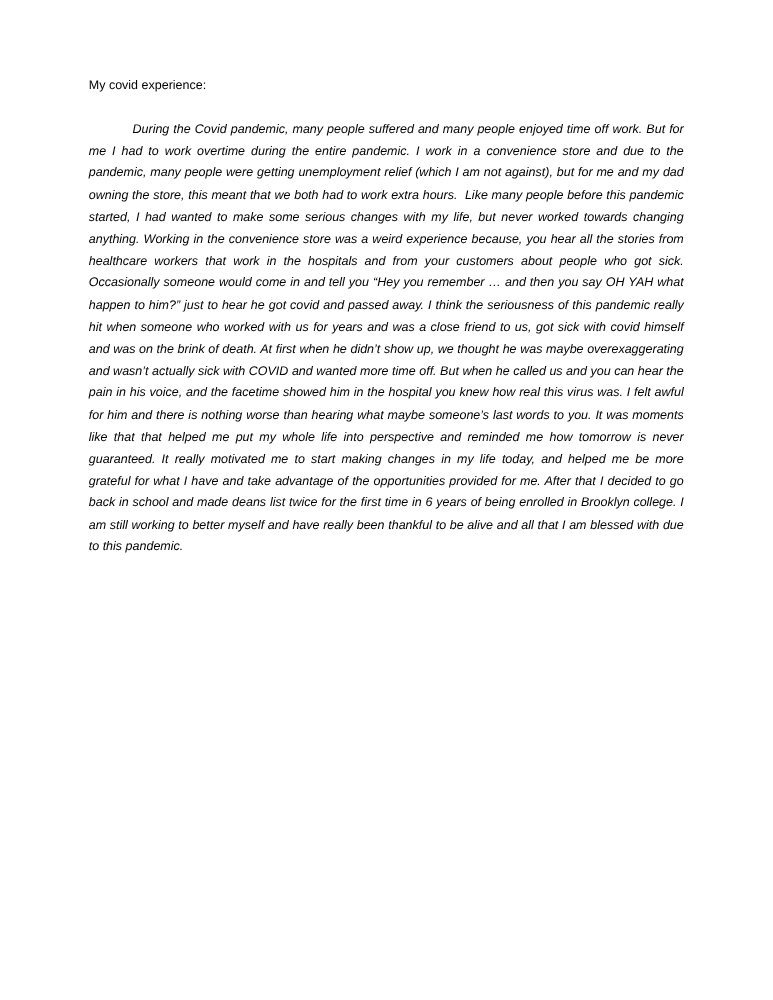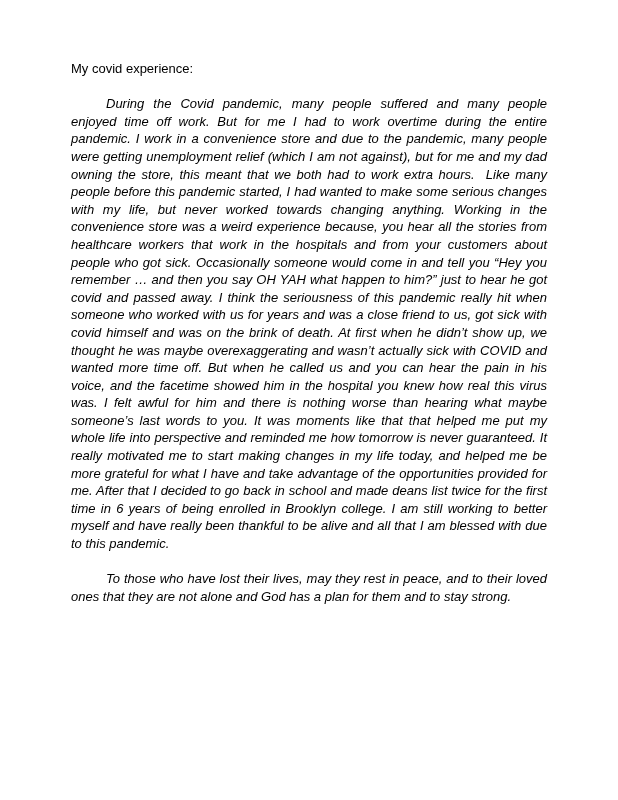--- a/index.html
+++ b/index.html
@@ -21,21 +21,21 @@
     background: #ffffff;
     position: relative;
   }
   .doc-body {
     position: absolute;
     left: 71px;
     top: 60px;
     width: 476px;
   }
   .para {
-    font-size: 13px;
+    font-size: 10px;
     line-height: 17.6px;
     text-align: justify;
     margin: 0 0 0 0;
     white-space: pre-wrap;
   }
   .para.title-line {
     text-align: left;
     margin-bottom: 17.6px;
   }
   .para.indent {
@@ -47,15 +47,14 @@
   }
 </style>
 </head>
 <body>
 
 <div class="page">
   <div class="doc-body">
     <p class="para title-line">My covid experience:</p>
     <p class="para indent">During the Covid pandemic, many people suffered and many people enjoyed time off work. But for me I had to work overtime during the entire pandemic. I work in a convenience store and due to the pandemic, many people were getting unemployment relief (which I am not against), but for me and my dad owning the store, this meant that we both had to work extra hours.  Like many people before this pandemic started, I had wanted to make some serious changes with my life, but never worked towards changing anything. Working in the convenience store was a weird experience because, you hear all the stories from healthcare workers that work in the hospitals and from your customers about people who got sick. Occasionally someone would come in and tell you “Hey you remember … and then you say OH YAH what happen to him?” just to hear he got covid and passed away. I think the seriousness of this pandemic really hit when someone who worked with us for years and was a close friend to us, got sick with covid himself and was on the brink of death. At first when he didn’t show up, we thought he was maybe overexaggerating and wasn’t actually sick with COVID and wanted more time off. But when he called us and you can hear the pain in his voice, and the facetime showed him in the hospital you knew how real this virus was. I felt awful for him and there is nothing worse than hearing what maybe someone’s last words to you. It was moments like that that helped me put my whole life into perspective and reminded me how tomorrow is never guaranteed. It really motivated me to start making changes in my life today, and helped me be more grateful for what I have and take advantage of the opportunities provided for me. After that I decided to go back in school and made deans list twice for the first time in 6 years of being enrolled in Brooklyn college. I am still working to better myself and have really been thankful to be alive and all that I am blessed with due to this pandemic.</p>
     <div class="spacer"></div>
-    <p class="para indent">To those who have lost their lives, may they rest in peace, and to their loved ones that they are not alone and God has a plan for them and to stay strong.</p>
   </div>
 </div>
 
 </body></html>

